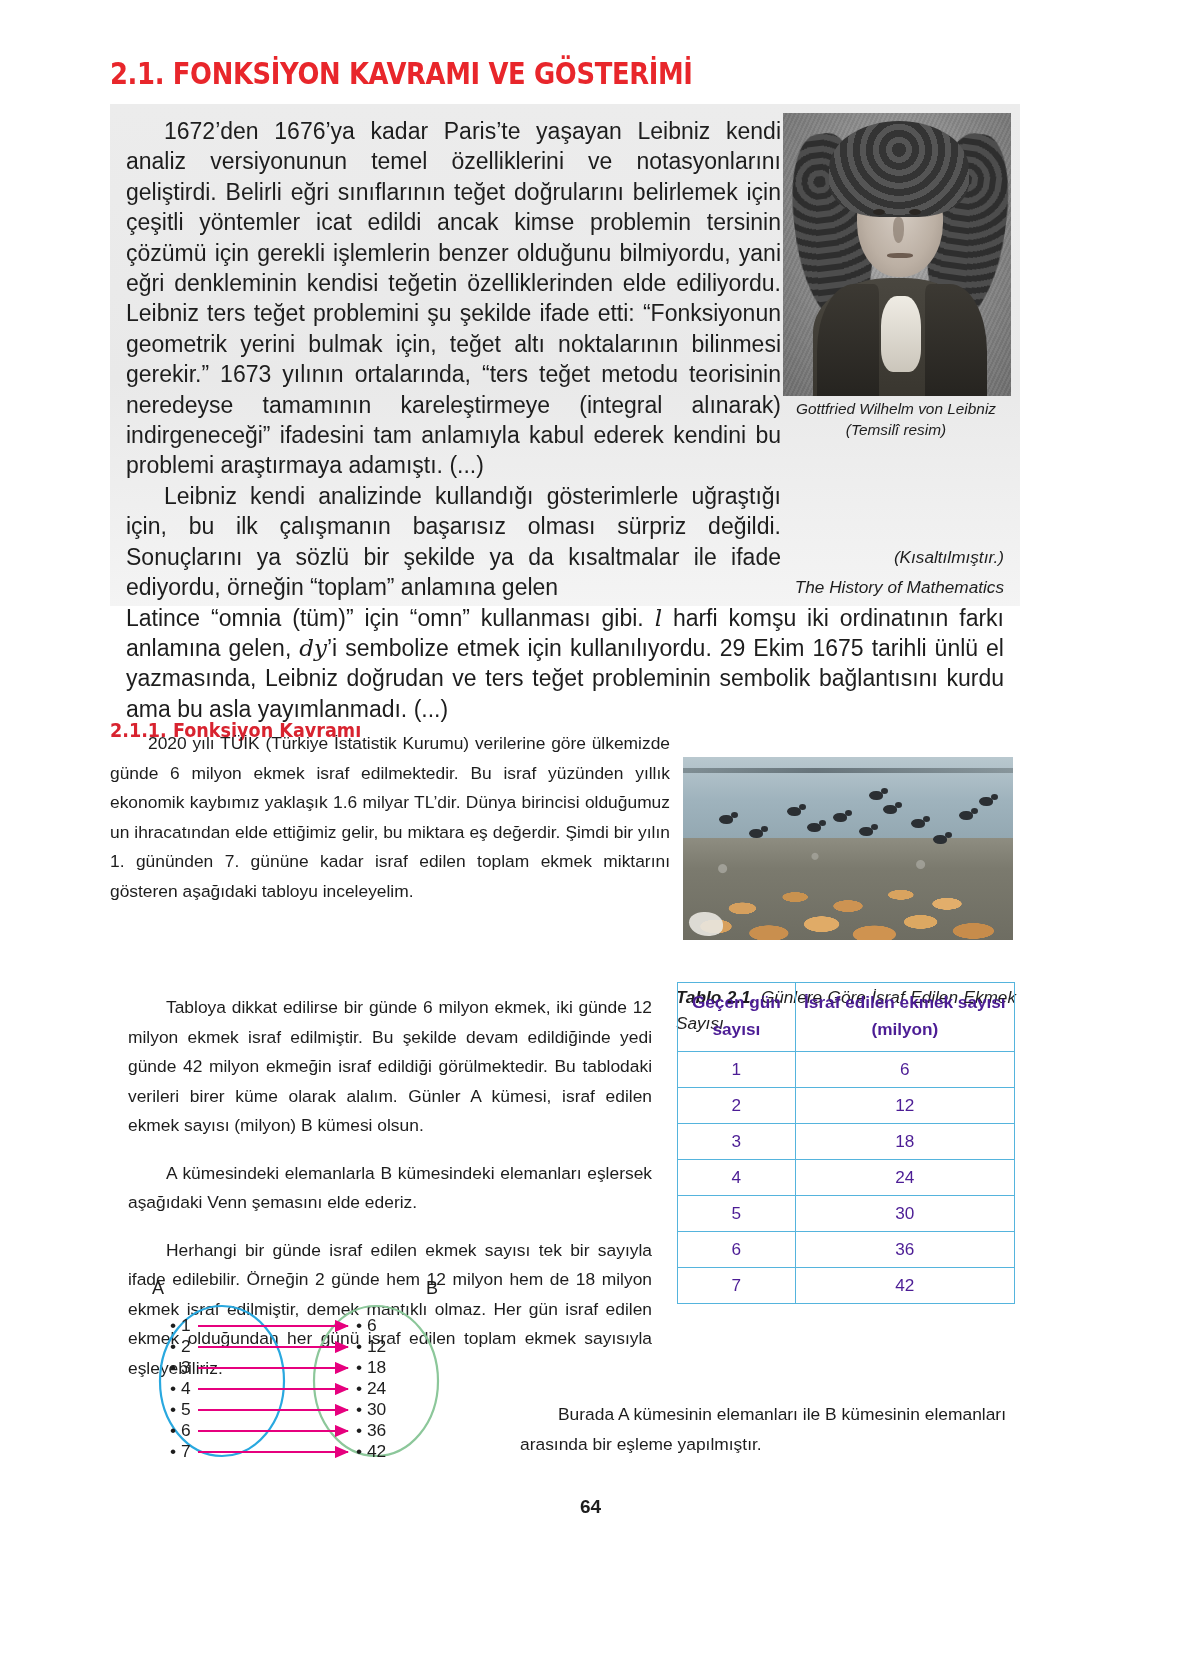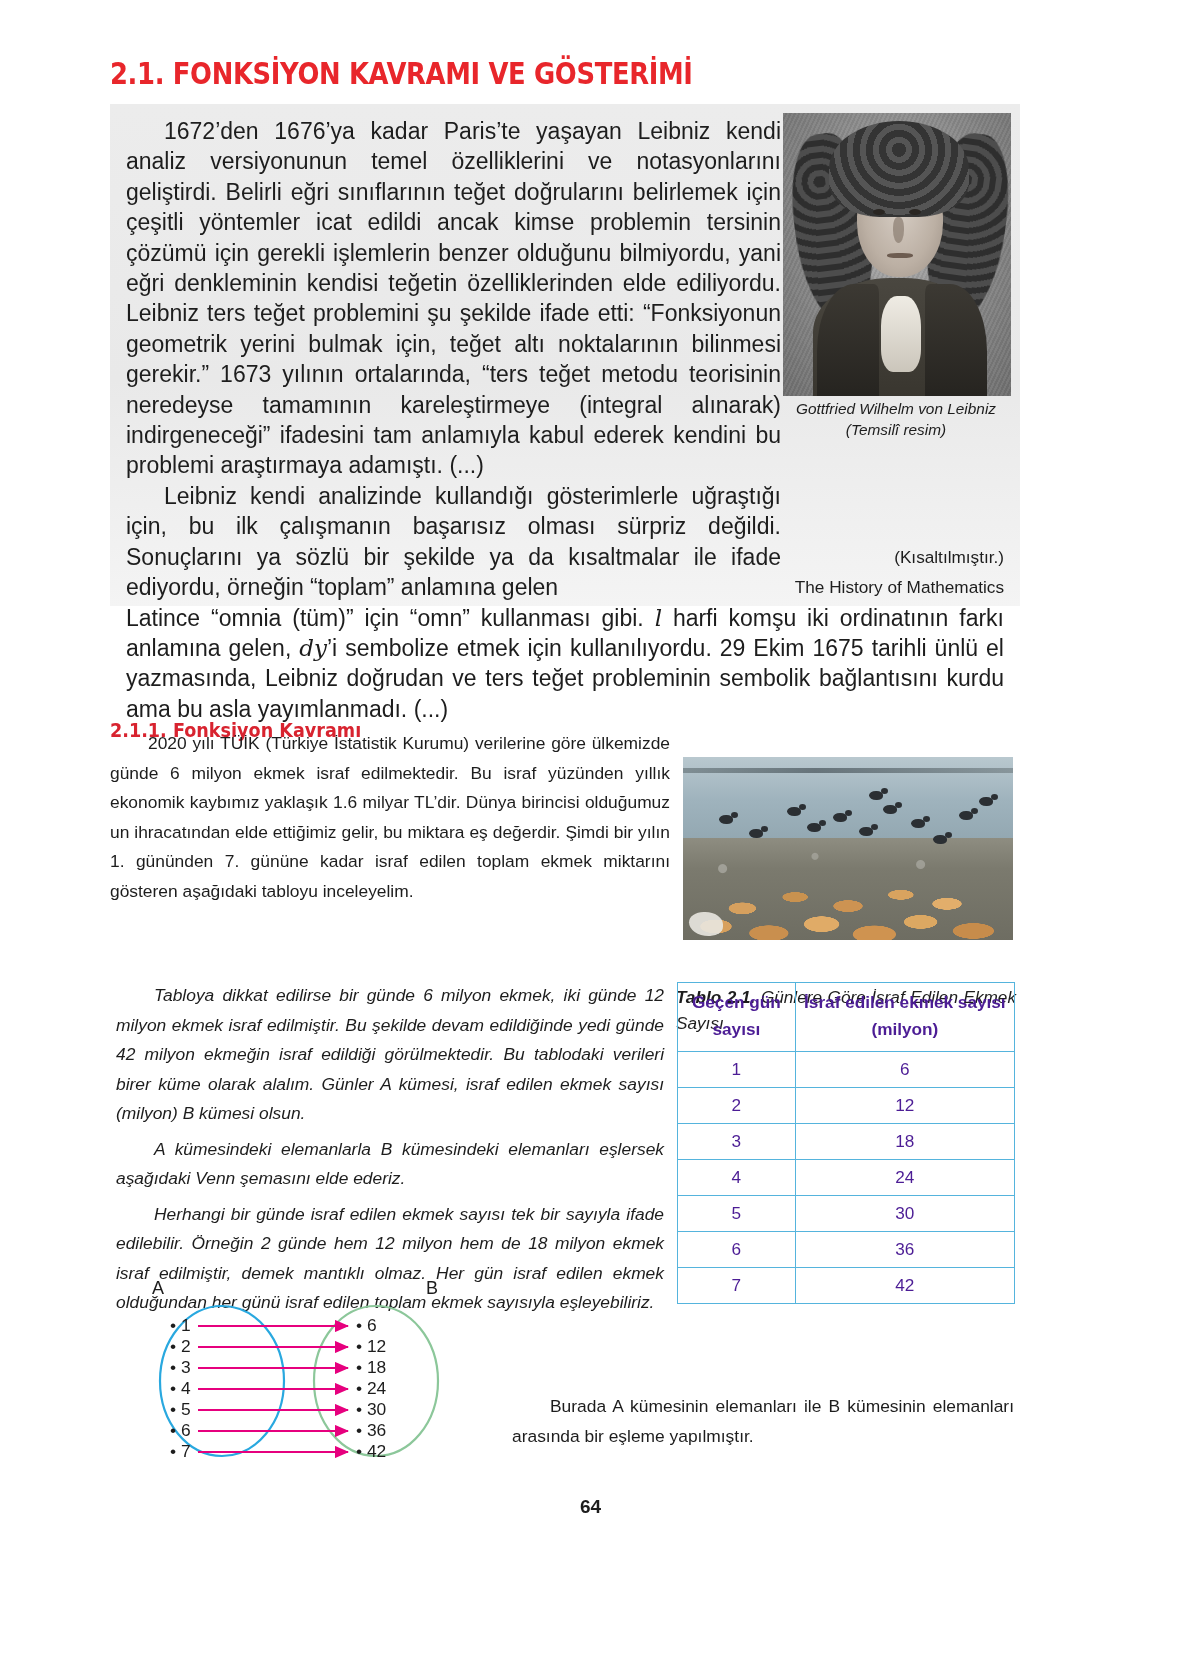--- a/index.html
+++ b/index.html
@@ -67,20 +67,21 @@
     width: 655px;
   }
   .mathvar {
     font-family: "DejaVu Serif", serif;
     font-style: italic;
   }
   .attrib {
     position: absolute;
     right: 16px;
     text-align: right;
+    font-style: italic;
     font-size: 17.2px;
     line-height: 30px;
     color: #1d1d1d;
     white-space: nowrap;
   }
   .attrib.a1 { top: 438px; }
   .attrib.a2 { top: 468px; }
 
   
   .portrait-wrap {
@@ -208,21 +209,21 @@
   
   .left-col-2 {
     position: absolute;
     left: 110px; top: 975px;
     width: 560px;
     font-size: 17.4px;
     line-height: 29.5px;
     text-align: justify;
     color: #1d1d1d;
   }
-  .left-col-2 p { margin: 6px; text-indent: 38px; font-style: italic; }
+  .left-col-2 p { margin: 18px; text-indent: 38px; }
 
   
   .bread-photo {
     position: absolute;
     left: 683px; top: 757px;
     width: 330px; height: 183px;
     overflow: hidden;
     background: #9fb4bf;
   }
   .bread-photo .sea {
@@ -341,21 +342,21 @@
   
   .bottom-par {
     position: absolute;
     left: 508px; top: 1388px;
     width: 510px;
     font-size: 17.4px;
     line-height: 29.5px;
     text-align: justify;
     color: #1d1d1d;
   }
-  .bottom-par p { margin: 4px; text-indent: 38px; }
+  .bottom-par p { margin: 12px; text-indent: 38px; }
   .page-no {
     position: absolute;
     left: 0; top: 1496px;
     width: 1181px;
     text-align: center;
     font-weight: bold;
     font-size: 19px;
     color: #1d1d1d;
   }
 </style>

